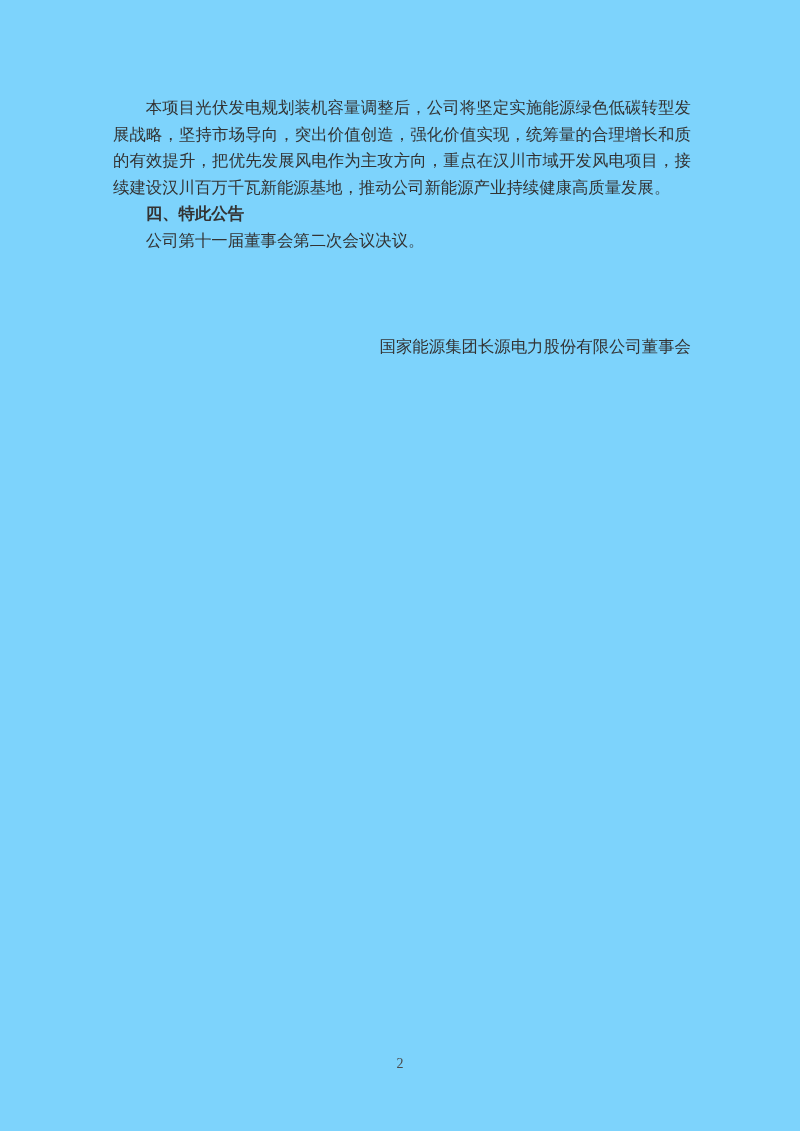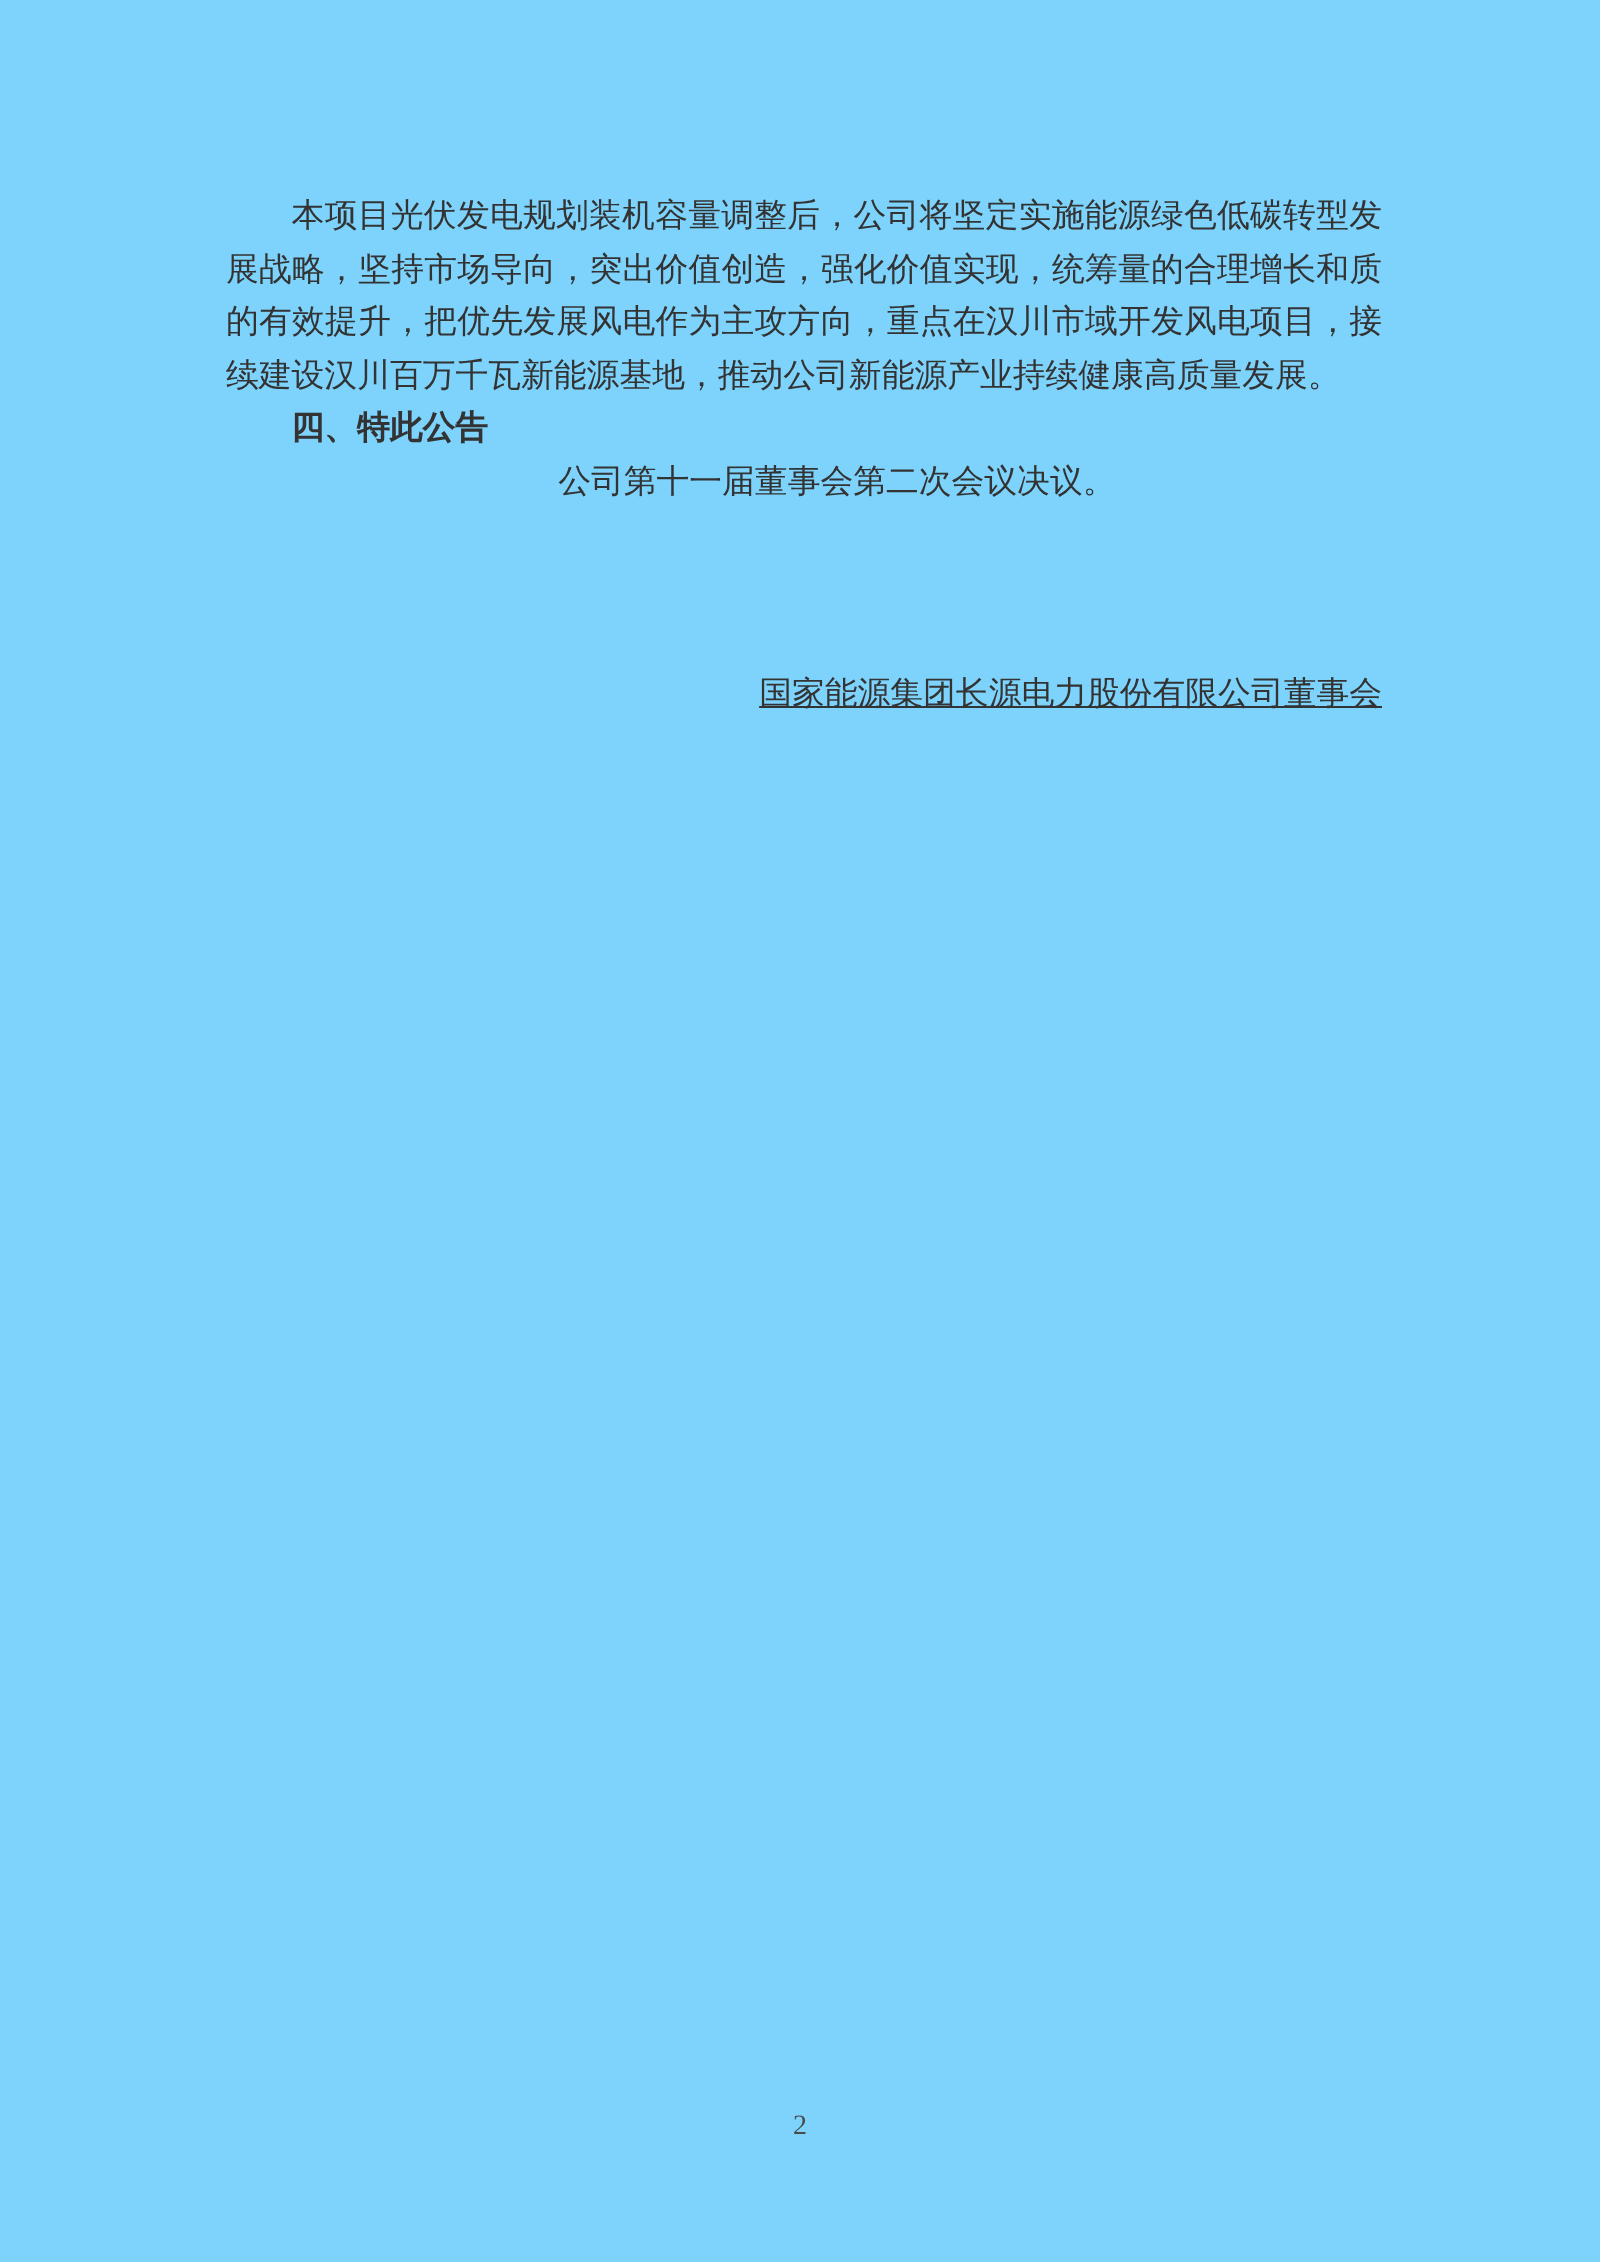--- a/index.html
+++ b/index.html
@@ -37,37 +37,35 @@
     word-break: break-all;
   }
   .heading {
     margin: 0;
     text-indent: 2em;
     font-weight: bold;
   }
   .line {
     margin: 0;
     text-indent: 2em;
-    text-align: center;
   }
   .spacer {
     height: 26.5px;
   }
   .sig-block {
     margin-top: 53px;
     text-align: right;
   }
   .sig-inner {
     display: inline-block;
   }
   .sig-name {
     display: block;
     text-align: right;
     white-space: nowrap;
-    text-decoration: underline;
   }
   .sig-date {
     display: block;
     text-align: center;
     margin-top: 0;
   }
   .page-num {
     position: absolute;
     left: 0;
     right: 0;

